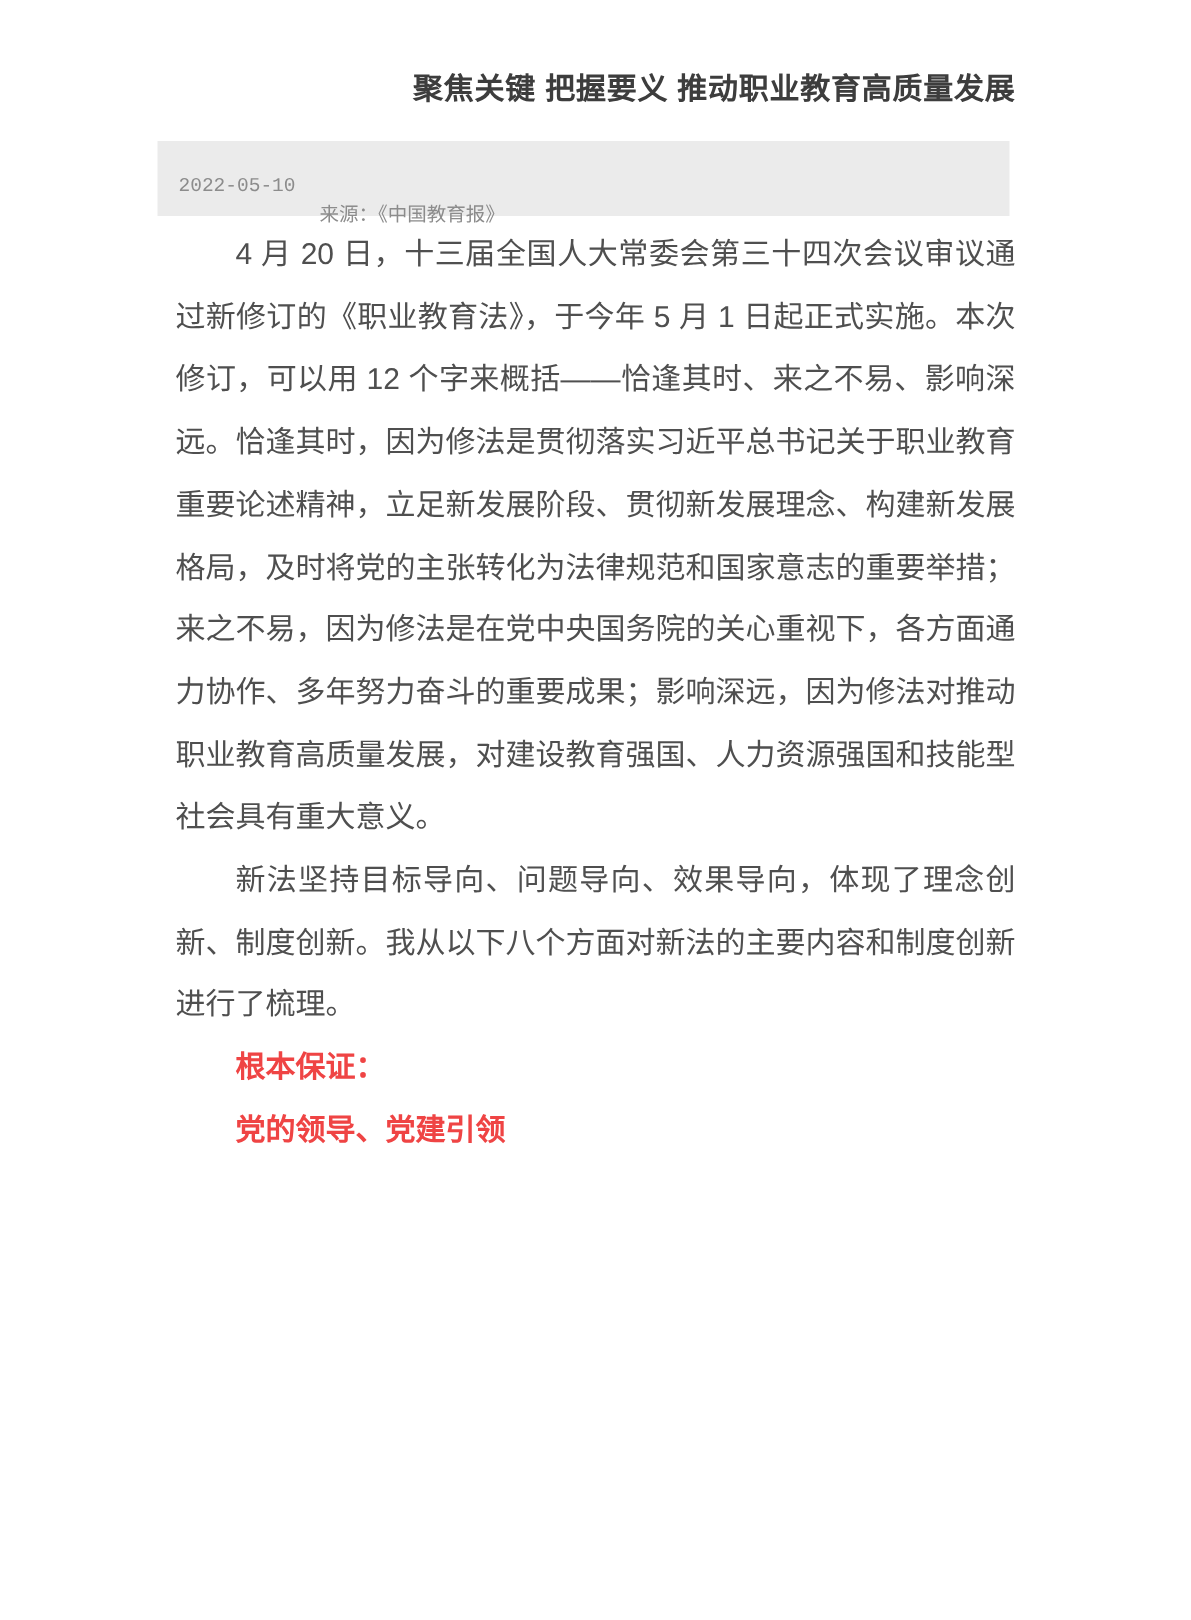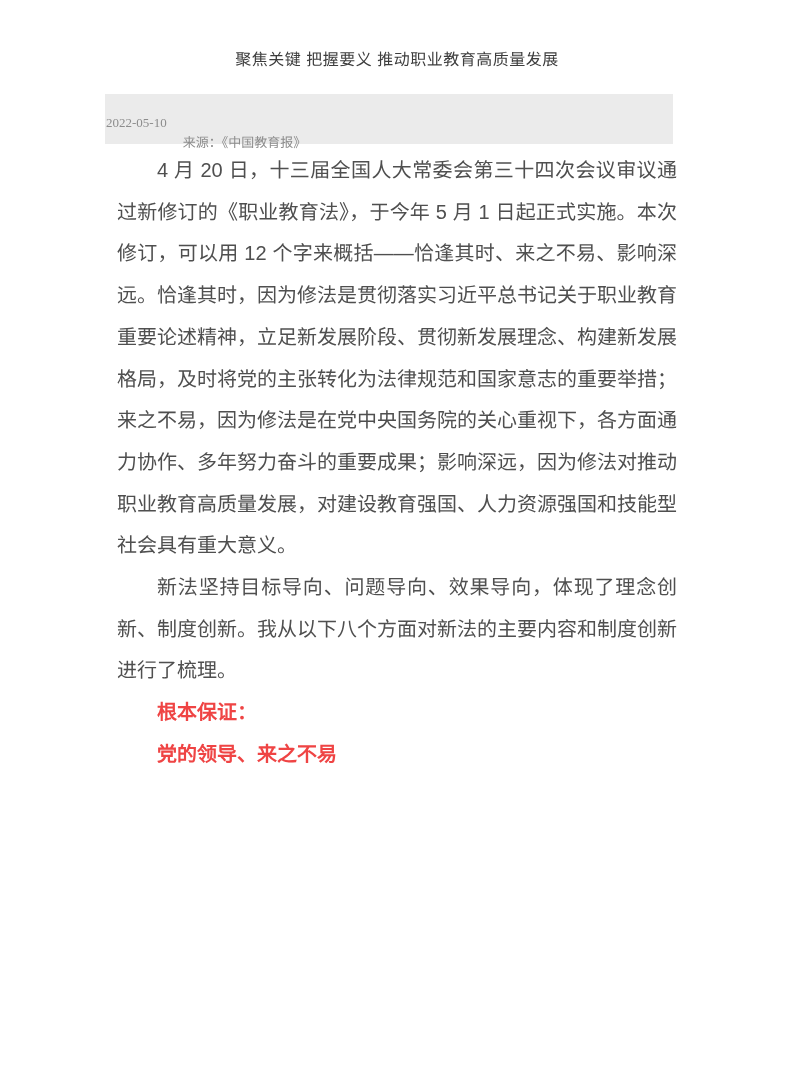--- a/index.html
+++ b/index.html
@@ -14,36 +14,36 @@
     font-family: "Liberation Sans", sans-serif;
   }
   .page {
     box-sizing: border-box;
     width: 794px;
     height: 1080px;
     padding: 45px 117px 0 117px;
   }
   .article-title {
     margin: 0 0 19px 0;
-    font-size: 16px;
-    font-weight: normal;
+    font-size: 20px;
+    font-weight: bold;
     line-height: 30px;
-    text-align: center;
+    text-align: right;
     color: #3d3d3d;
     letter-spacing: 0.5px;
   }
   .meta-bar {
     box-sizing: border-box;
     height: 50px;
     margin: 0 4px 6px -12px;
-    padding: 8px 0 0 1px;
+    padding: 8px 0 0 14px;
     background: #ebebeb;
     display: flex;
     align-items: center;
-    font-family: Liberation Serif, serif;
+    font-family: Liberation Mono, monospace;
     font-size: 13px;
     color: #8c8c8c;
   }
   .meta-bar .source {
     margin-left: 16px;
     margin-top: 36px;
   }
   .article-body p {
     margin: 0;
     font-size: 20px;
@@ -68,16 +68,16 @@
 
   <div class="meta-bar">
     <span>2022-05-10</span>
     <span class="source">来源：《中国教育报》</span>
   </div>
 
   <div class="article-body">
       <p>4 月 20 日，十三届全国人大常委会第三十四次会议审议通过新修订的《职业教育法》，于今年 5 月 1 日起正式实施。本次修订，可以用 12 个字来概括——恰逢其时、来之不易、影响深远。恰逢其时，因为修法是贯彻落实习近平总书记关于职业教育重要论述精神，立足新发展阶段、贯彻新发展理念、构建新发展格局，及时将党的主张转化为法律规范和国家意志的重要举措；来之不易，因为修法是在党中央国务院的关心重视下，各方面通力协作、多年努力奋斗的重要成果；影响深远，因为修法对推动职业教育高质量发展，对建设教育强国、人力资源强国和技能型社会具有重大意义。</p>
       <p>新法坚持目标导向、问题导向、效果导向，体现了理念创新、制度创新。我从以下八个方面对新法的主要内容和制度创新进行了梳理。</p>
       <p class="section-heading">根本保证：</p>
-      <p class="section-heading">党的领导、来之不易</p>
+      <p class="section-heading">党的领导、党建引领</p>
     </div>
 
 </div>
 
 </body></html>

